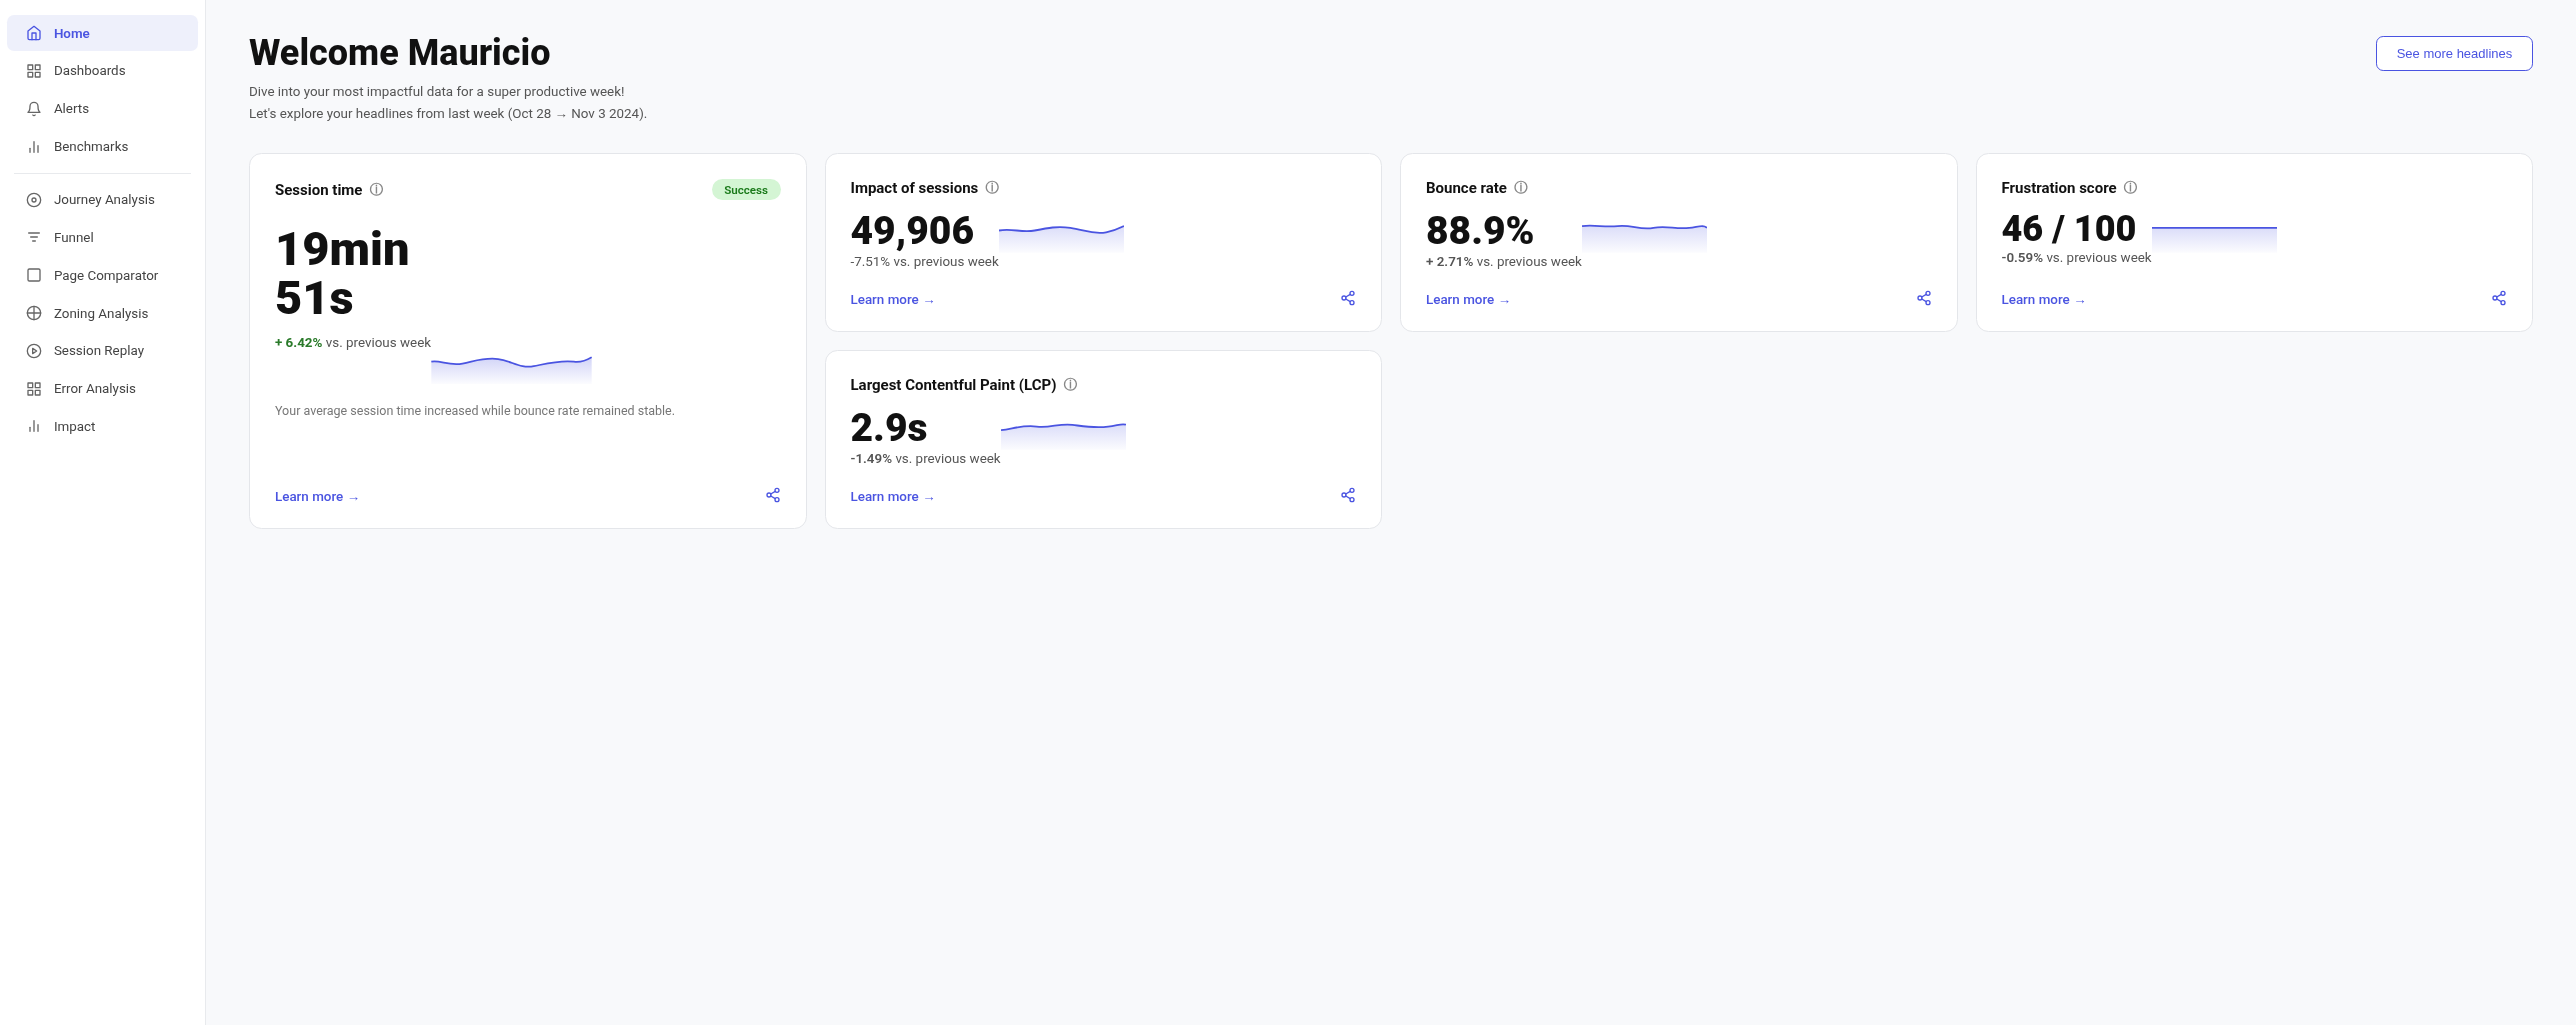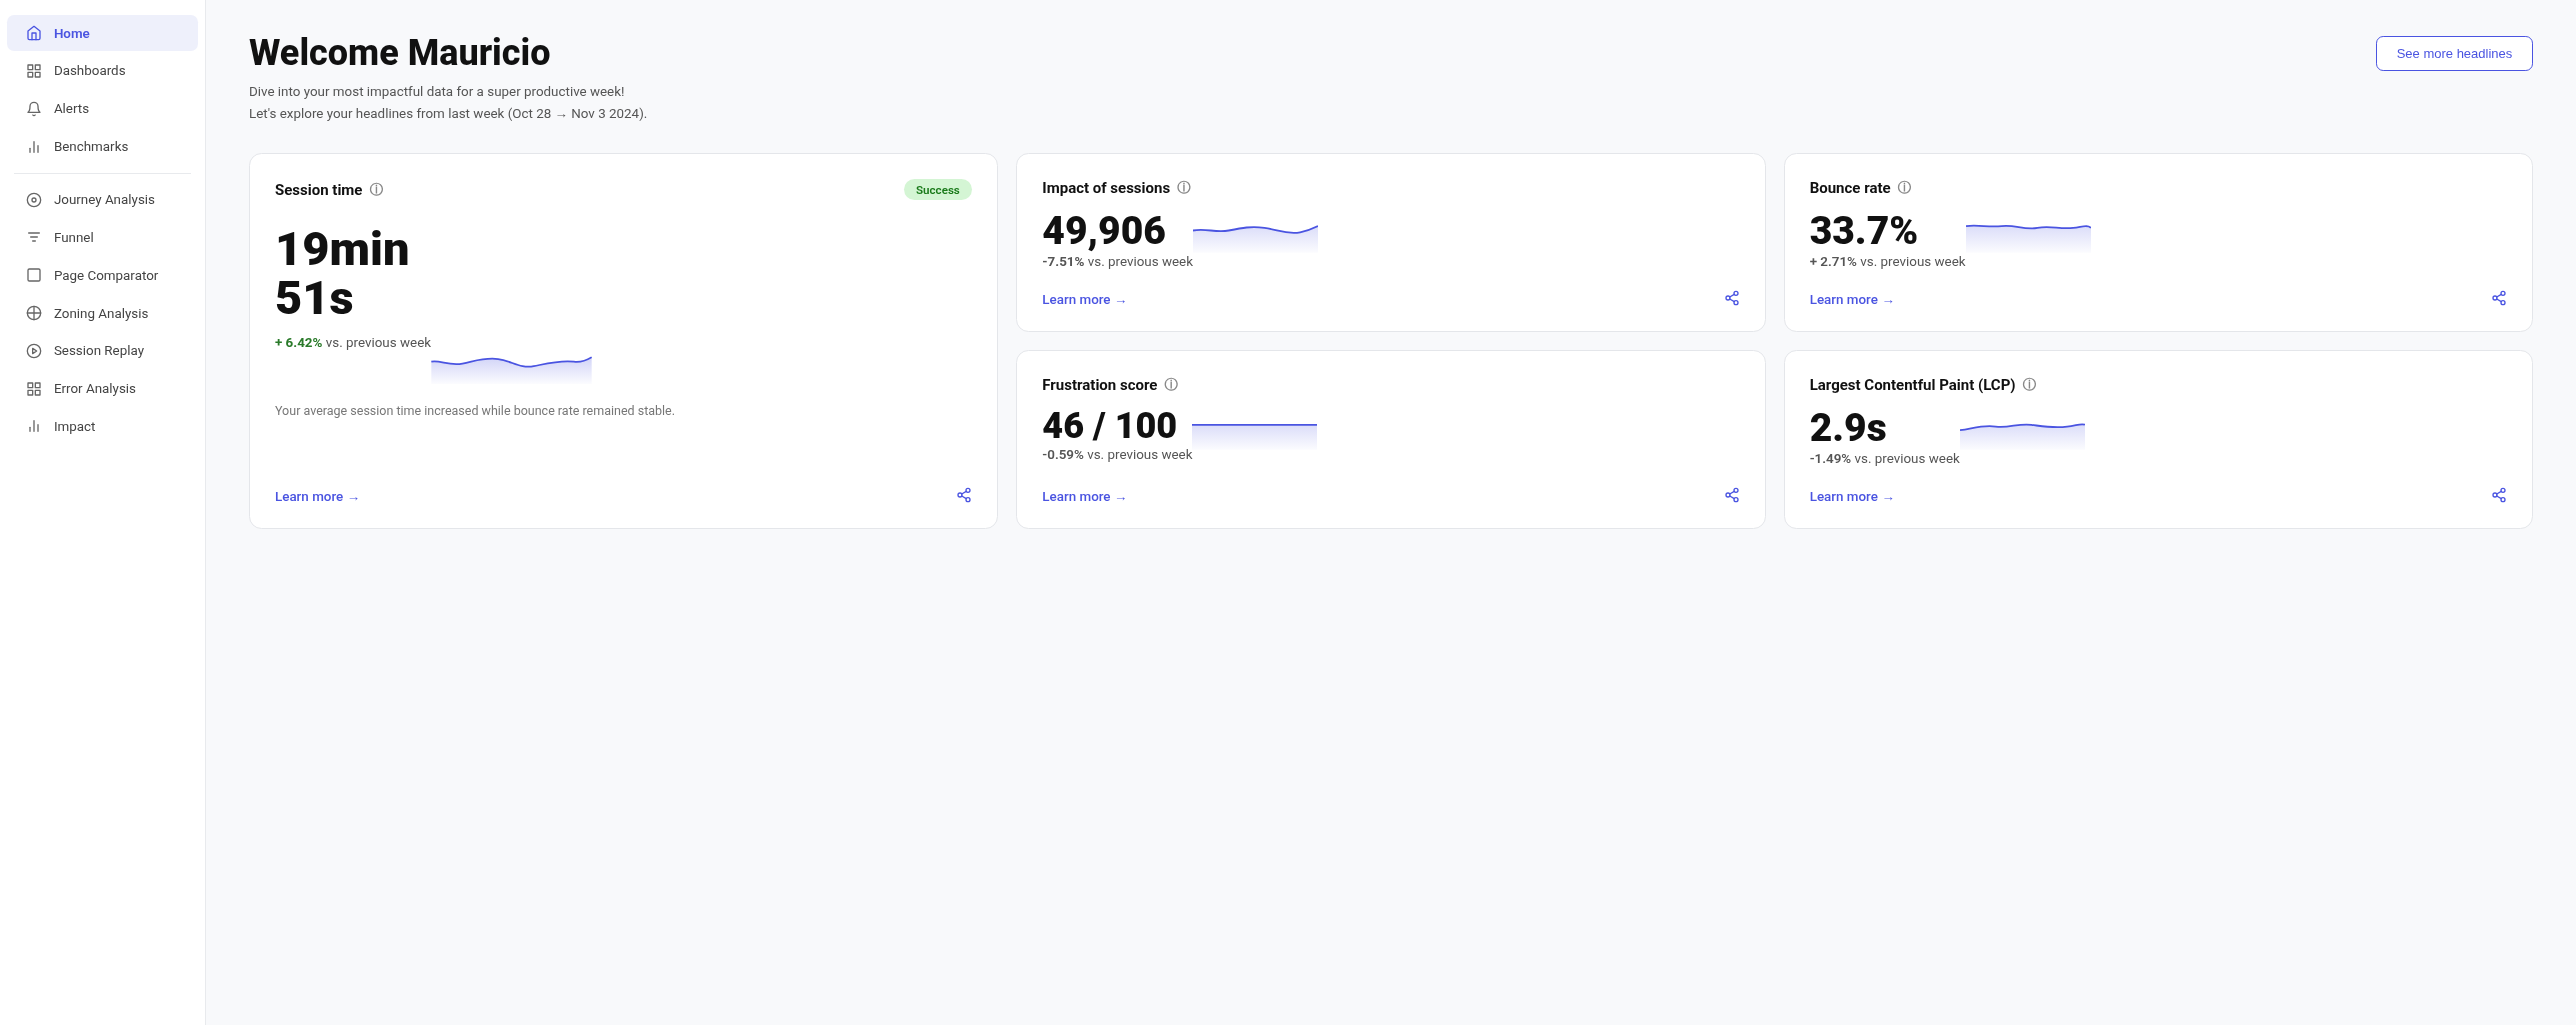--- a/index.html
+++ b/index.html
@@ -87,21 +87,21 @@
       font-size: 13px;
       cursor: pointer;
       white-space: nowrap;
       margin-top: 3.6px;
       font-weight: 500;
     }
 
     
     .cards-grid {
       display: grid;
-      grid-template-columns: 1fr 1fr 1fr;
+      grid-template-columns: 1fr 1fr 1fr 1fr;
       grid-template-rows: auto auto;
       gap: 18px;
     }
 
     
     .card {
       background: #fff;
       border-radius: 12.5px;
       border: 0.9px solid #e4e6ea;
       padding: 25px 25px 21.5px 25px;
@@ -369,21 +369,21 @@
 
     <div class="card">
       <div class="card-title">
         <span>Impact of sessions</span>
         <span class="info-icon">ⓘ</span>
       </div>
       <div class="card-row" style="align-items: flex-start; margin-top: 7.2px;">
         <div>
           <div style="font-size: 39px; font-weight: 900; color: #111;">49,906</div>
           <div class="card-subvalue">
-            <span style="font-weight:700; color:#555;">-7.51%</span>
+            <span style="font-weight:400; color:#555;">-7.51%</span>
             <span>vs. previous week</span>
           </div>
         </div>
         <div class="sparkline">
           <svg width="125" height="45" viewBox="0 0 140 50">
             <defs>
               <linearGradient id="grad2" x1="0" y1="0" x2="0" y2="1">
                 <stop offset="0%" stop-color="rgba(74,84,225,0.2)"></stop>
                 <stop offset="100%" stop-color="rgba(74,84,225,0.02)"></stop>
               </linearGradient>
@@ -410,21 +410,21 @@
       </div>
     </div>
 
     <div class="card">
       <div class="card-title">
         <span>Bounce rate</span>
         <span class="info-icon">ⓘ</span>
       </div>
       <div class="card-row" style="align-items: flex-start; margin-top: 7.2px;">
         <div>
-          <div style="font-size: 39px; font-weight: 900; color: #111;">33.7%</div>
+          <div style="font-size: 39px; font-weight: 900; color: #111;">88.9%</div>
           <div class="card-subvalue">
             <span style="font-weight:600; color:#555;">+ 2.71%</span>
             <span>vs. previous week</span>
           </div>
         </div>
         <div class="sparkline">
           <svg width="125" height="45" viewBox="0 0 140 50">
             <defs>
               <linearGradient id="grad3" x1="0" y1="0" x2="0" y2="1">
                 <stop offset="0%" stop-color="rgba(74,84,225,0.2)"></stop>

